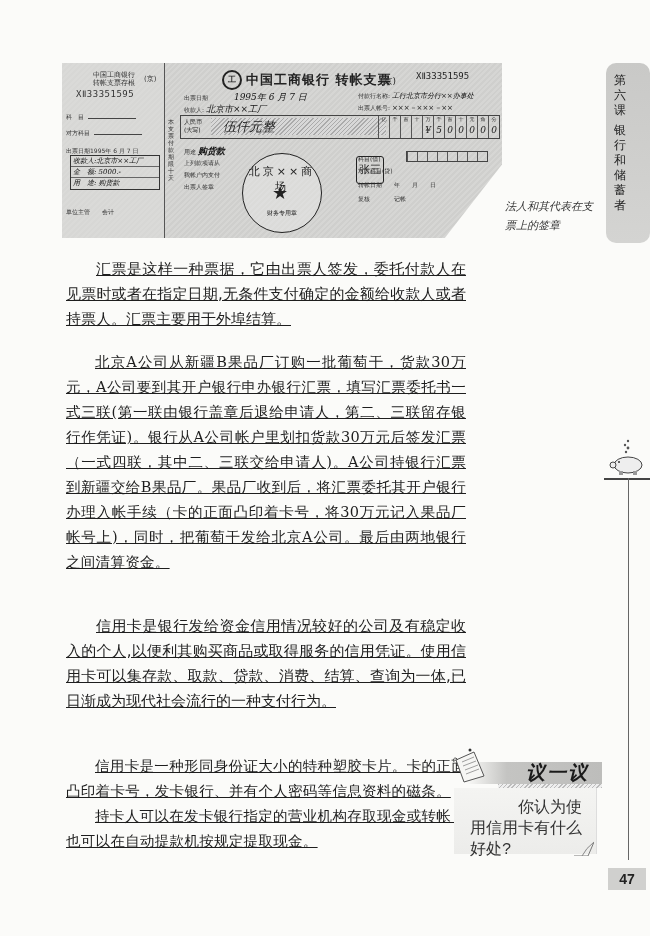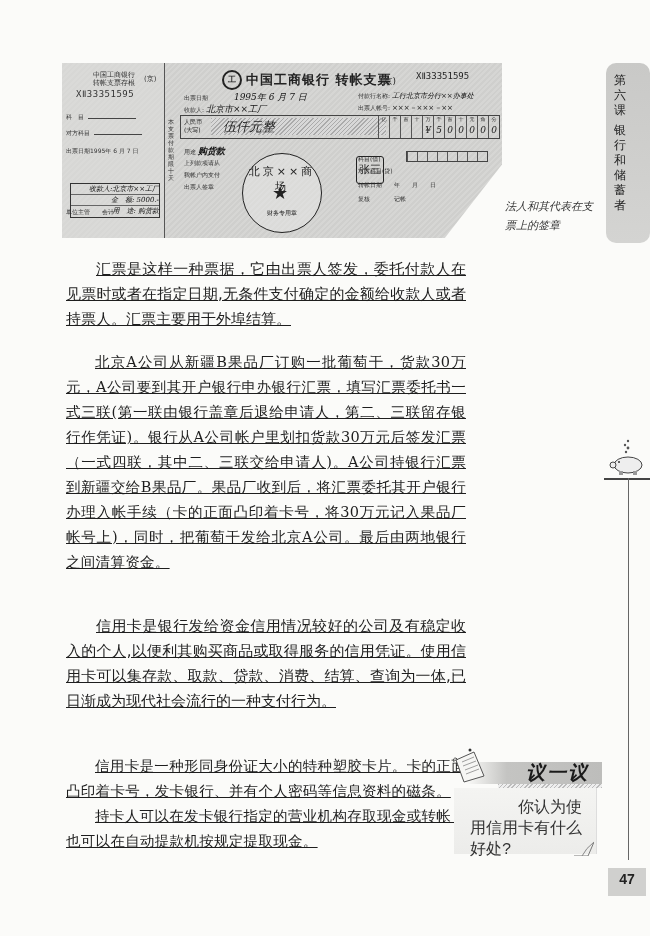--- a/index.html
+++ b/index.html
@@ -19,21 +19,21 @@
   .stub {
     position: absolute; left: 0; top: 0; width: 102px; height: 175px;
     border-right: 1px solid #555; background: rgba(220,220,218,0.6);
     font-family: "DejaVu Sans", sans-serif; font-size: 6px; color: #333;
   }
   .stub .bank { position: absolute; left: 22px; top: 8px; width: 60px; text-align: center; line-height: 8px; font-size: 7px; }
   .stub .jing { position: absolute; left: 82px; top: 11px; font-size: 7px; }
   .stub .serial { position: absolute; left: 14px; top: 26px; font-size: 9px; letter-spacing: .5px; font-family: "DejaVu Sans Mono", monospace; }
   .stub .line { position: absolute; left: 4px; font-size: 6px; width: 90px; }
   .stub .line .u { display: inline-block; width: 48px; border-bottom: 1px solid #444; margin-left: 4px; }
-  .stub .box { position: absolute; left: 8px; top: 120px; width: 88px; height: 33px; border: 1px solid #333; text-align: right; }
+  .stub .box { position: absolute; left: 8px; top: 92px; width: 88px; height: 33px; border: 1px solid #333; }
   .stub .box div { height: 10px; line-height: 10px; border-bottom: 1px solid #666; padding-left: 2px; font-size: 6px; }
   .stub .box div:last-child { border-bottom: none; }
   .stub .sig { position: absolute; left: 4px; top: 145px; font-size: 6px; }
 
   .vtext {
     position: absolute; left: 106px; top: 55px; width: 8px; font-size: 6px;
     line-height: 7px; color: #333; font-family: "DejaVu Sans", sans-serif;
   }
   .main { position: absolute; left: 118px; top: 0; right: 0; height: 175px; font-family: "DejaVu Sans", sans-serif; color: #222; }
   .logo {
@@ -85,21 +85,21 @@
   .sidebar .lesson, .sidebar .topic {
     position: absolute; left: 8px; width: 14px; font-family: "DejaVu Sans", sans-serif;
     font-size: 12px; line-height: 15px; color: #222;
   }
   .sidebar .lesson { top: 10px; }
   .sidebar .topic { top: 60px; }
   .vline { position: absolute; left: 628px; top: 478px; width: 1px; height: 382px; background: #666; }
   .hrule { position: absolute; left: 604px; top: 478px; width: 46px; height: 2px; background: #444; }
   .piggy { position: absolute; left: 606px; top: 438px; width: 40px; height: 40px; }
   .page-num {
-    position: absolute; left: 608px; top: 868px; width: 38px; height: 28px;
+    position: absolute; left: 608px; top: 868px; width: 38px; height: 22px;
     background: #d0d0ce; font-family: "Liberation Sans", sans-serif; font-weight: bold;
     font-size: 14px; text-align: center; line-height: 22px; color: #222;
   }
 
   
   .para {
     position: absolute; left: 66px; width: 400px; font-size: 15px; line-height: 25px;
     text-align: justify; color: #1e1e1e; text-decoration: underline;
   }
   .para.kai { font-size: 14.5px; line-height: 25px; letter-spacing: .3px; }

